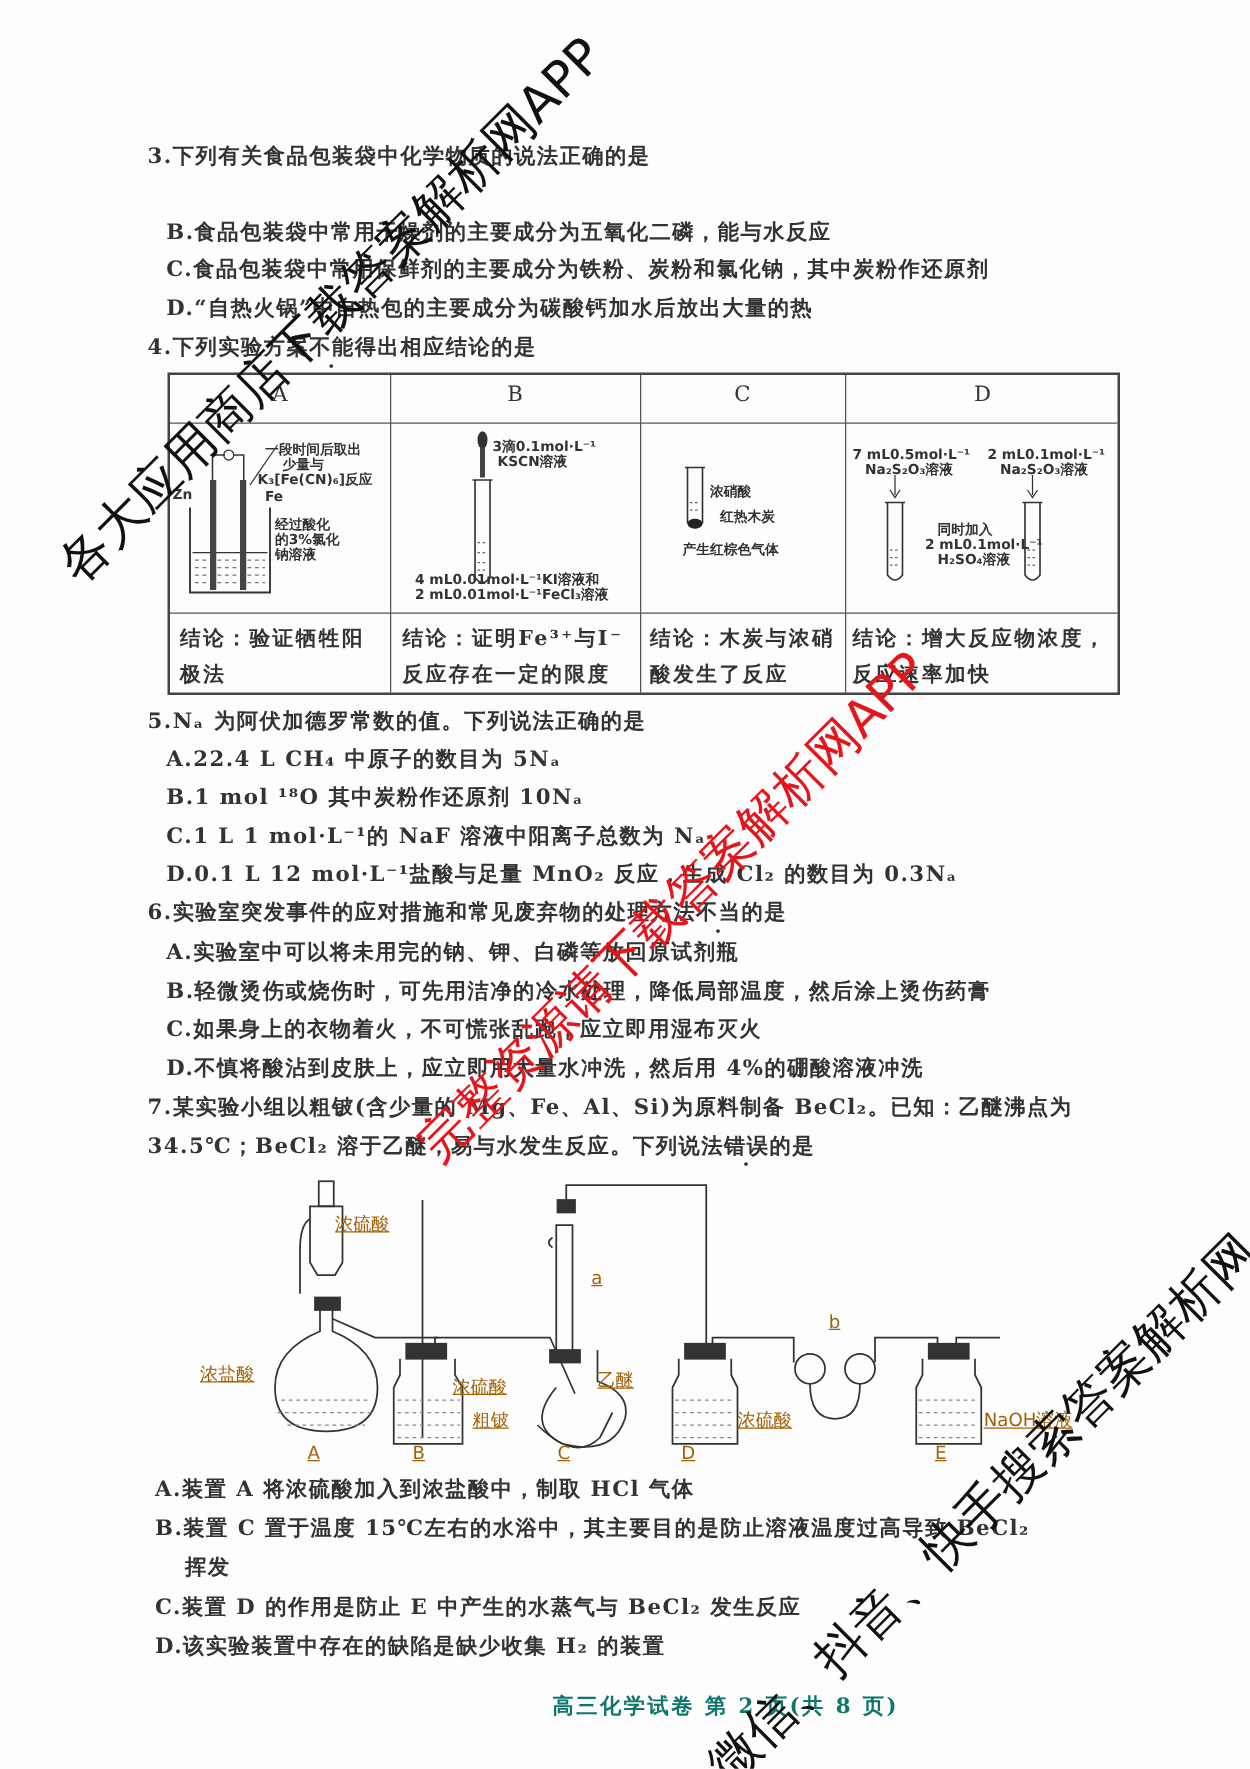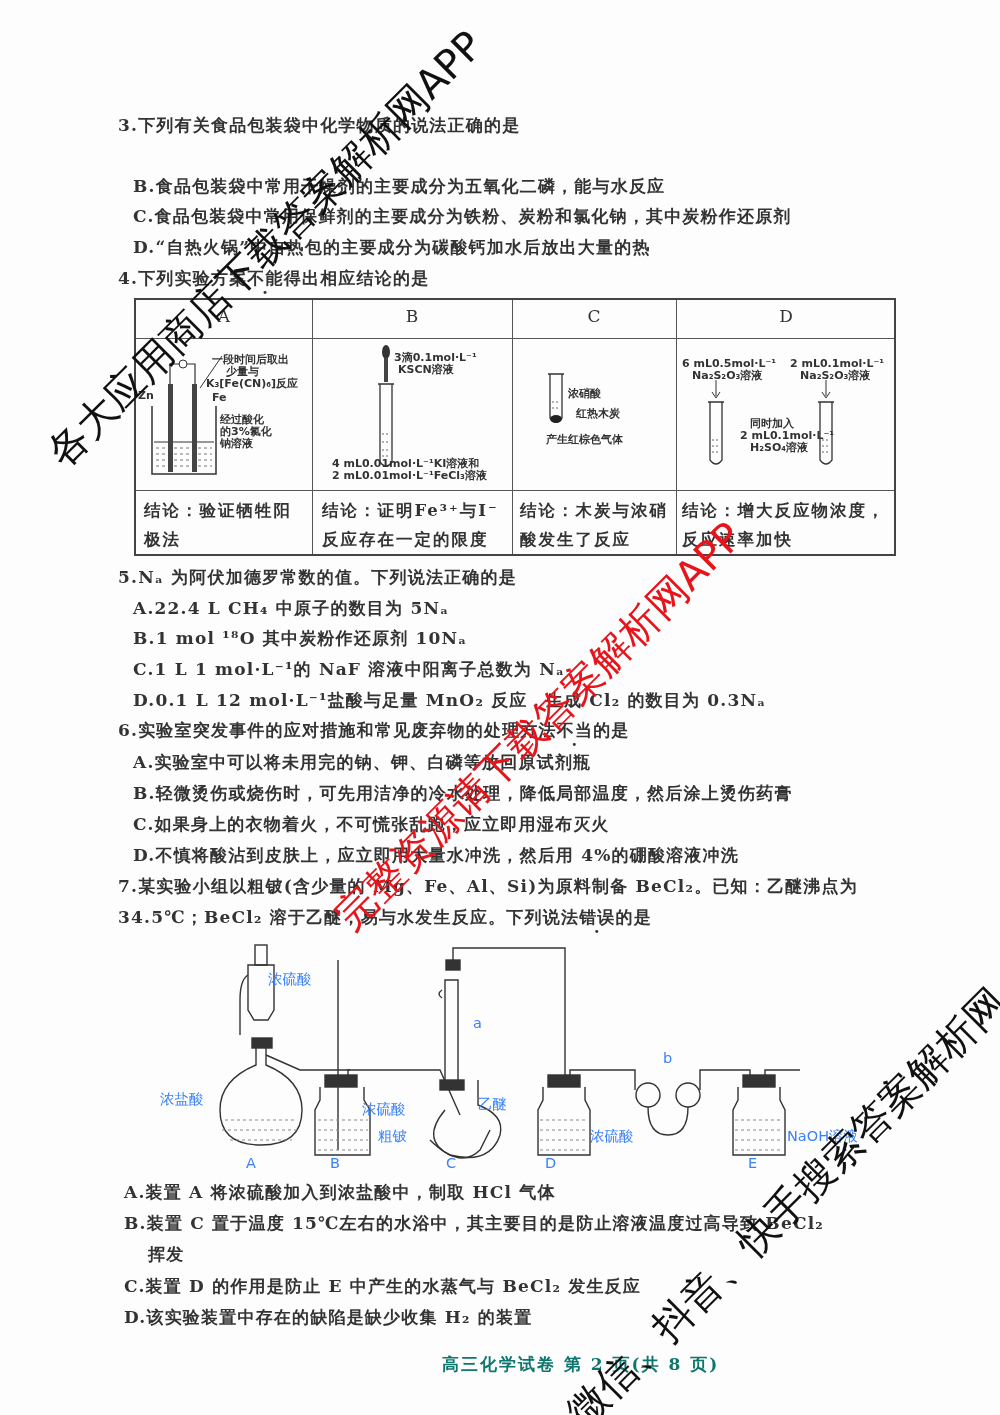--- a/index.html
+++ b/index.html
@@ -16,21 +16,21 @@
   .emph::after { content:"·"; position:absolute; left:50%; transform:translateX(-50%); top:14px; font-size:16px; }
 
   
   .tbl { position:absolute; left:134px; top:298px; width:762px; height:258px; border:2px solid #444; box-sizing:border-box; }
   .tbl .col { position:absolute; top:0; bottom:0; border-left:1.5px solid #555; }
   .tbl .hrow { position:absolute; left:0; right:0; border-top:1.5px solid #555; }
   .tbl .hcell { position:absolute; top:6px; font-size:17px; text-align:center; font-weight:normal; color:#333; }
   .tbl .concl { position:absolute; font-size:16.5px; line-height:29px; letter-spacing:2px; white-space:normal; font-weight:bold; color:#333; }
   .tiny { position:absolute; font-size:11px; line-height:11px; white-space:nowrap; color:#333; font-family:"DejaVu Sans","Liberation Sans",sans-serif; font-weight:bold; }
   svg { position:absolute; overflow:visible; }
-  .lab { position:absolute; font-size:14.5px; font-family:"DejaVu Sans","Liberation Sans",sans-serif; color:#3b82f6; white-space:nowrap; }
+  .lab { position:absolute; font-size:14.5px; font-family:"DejaVu Sans","Liberation Sans",sans-serif; color:#a16207; white-space:nowrap;text-decoration:underline; }
   .footer { position:absolute; left:442px; top:1353px; font-size:17px; letter-spacing:2px; font-weight:bold; color:#0f766e; white-space:nowrap; }
 
   .wm { position:absolute; font-family:"DejaVu Sans","Liberation Sans",sans-serif; white-space:nowrap; transform-origin:0 0; font-size:40px; line-height:40px; }
   .wm-black { color:#111; }
   .wm-red { color:#e8141b; }
 </style>
 </head>
 <body>
 
 <div class="page">
@@ -86,21 +86,21 @@
 
     <svg style="left:410px;top:72px" width="24" height="56" viewBox="0 0 24 56">
       <path d="M2 2 L18 2 M4 2 L4 46 Q10 54 16 46 L16 2" fill="none" stroke="#333" stroke-width="1.3"></path>
       <path d="M6 30 h8 M6 36 h8" stroke="#666" stroke-dasharray="2 2"></path>
       <ellipse cx="10" cy="47" rx="6" ry="4" fill="#222"></ellipse>
     </svg>
     <div class="tiny" style="left:432px;top:88px">浓硝酸</div>
     <div class="tiny" style="left:440px;top:108px">红热木炭</div>
     <div class="tiny" style="left:410px;top:134px">产生红棕色气体</div>
 
-    <div class="tiny" style="left:546px;top:58px">6 mL0.5mol·L⁻¹</div>
+    <div class="tiny" style="left:546px;top:58px">7 mL0.5mol·L⁻¹</div>
     <div class="tiny" style="left:556px;top:70px">Na₂S₂O₃溶液</div>
     <div class="tiny" style="left:654px;top:58px">2 mL0.1mol·L⁻¹</div>
     <div class="tiny" style="left:664px;top:70px">Na₂S₂O₃溶液</div>
     <svg style="left:560px;top:80px" width="160" height="90" viewBox="0 0 160 90">
       <path d="M20 0 L20 16 M16 12 L20 18 L24 12" stroke="#333" fill="none"></path>
       <path d="M130 0 L130 16 M126 12 L130 18 L134 12" stroke="#333" fill="none"></path>
       <path d="M12 22 L28 22 M14 22 L14 80 Q20 88 26 80 L26 22" fill="none" stroke="#333" stroke-width="1.3"></path>
       <path d="M122 22 L138 22 M124 22 L124 80 Q130 88 136 80 L136 22" fill="none" stroke="#333" stroke-width="1.3"></path>
       <path d="M16 60 h8 M16 66 h8 M16 72 h8 M126 60 h8 M126 66 h8 M126 72 h8" stroke="#666" stroke-dasharray="2 2"></path>
     </svg>

